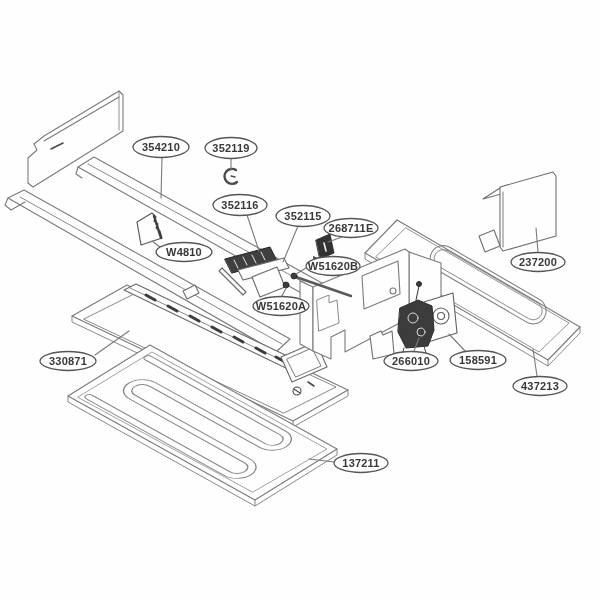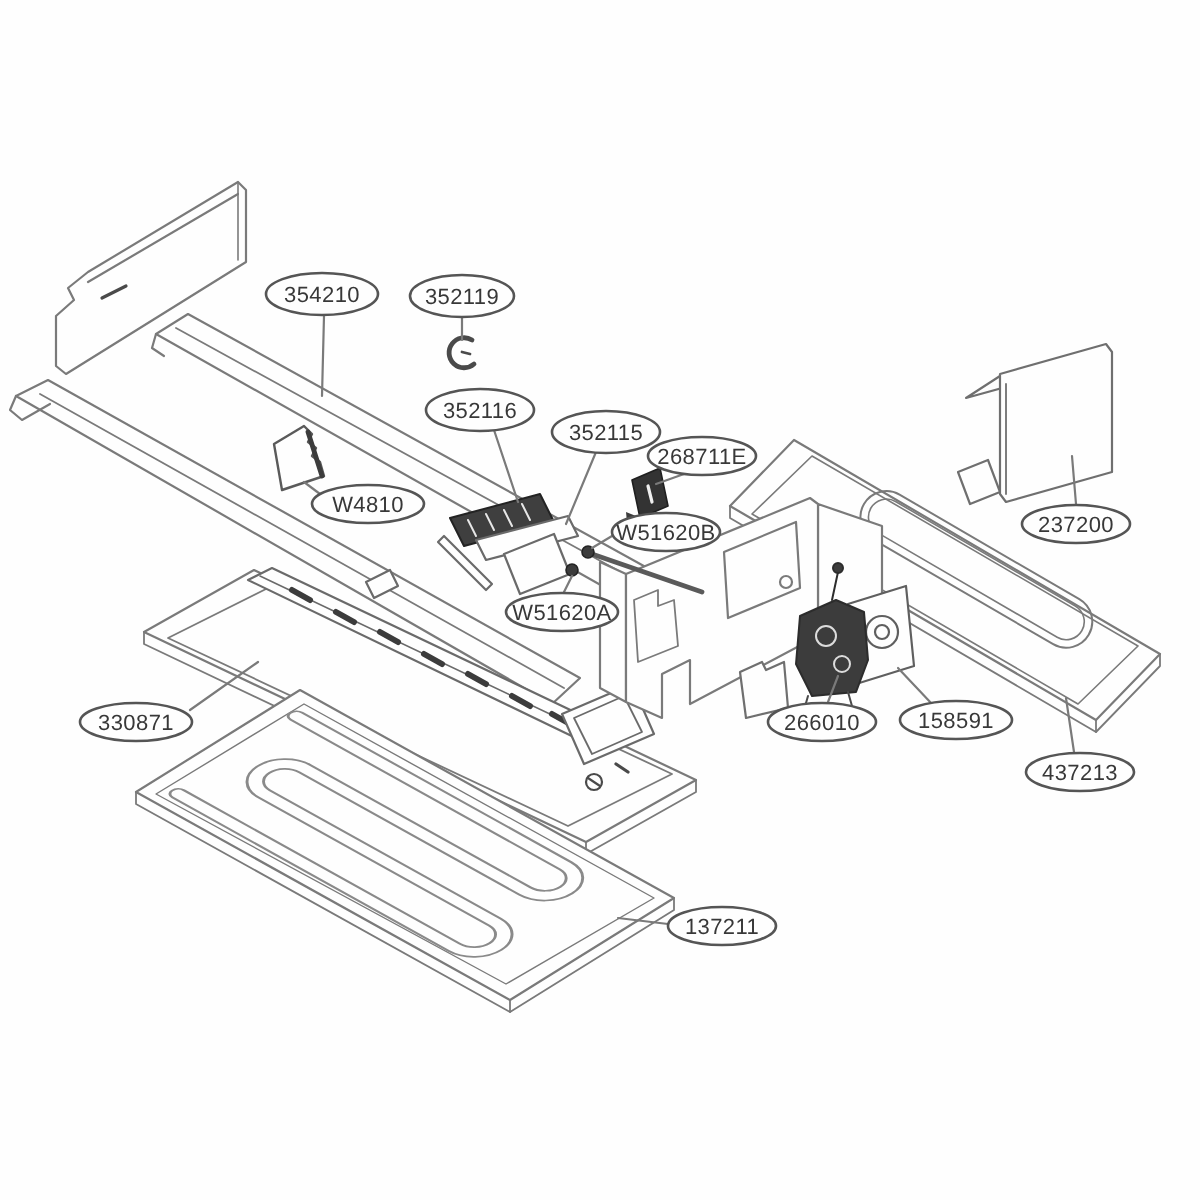--- a/index.html
+++ b/index.html
@@ -1,17 +1,17 @@
 <!DOCTYPE html>
 <html><head>
 <meta charset="utf-8">
 <style>
   html,body{margin:0;padding:0;background:#ffffff;}
   .stage{position:relative;width:600px;height:600px;background:#fefefe;overflow:hidden;
-         font-family:"Liberation Sans",sans-serif;}
+         font-family:"Liberation Sans",sans-serif;font-weight:bold;}
   svg{display:block;}
   .callout-text{font-family:"Liberation Sans",sans-serif;font-size:11px;fill:#383838;
                 text-anchor:middle;letter-spacing:.2px;}
 </style>
 </head>
 <body>
 
 <div class="stage">
 <svg id="scene" width="600" height="600" viewBox="0 0 600 600" stroke-linejoin="round" stroke-linecap="round">
 

